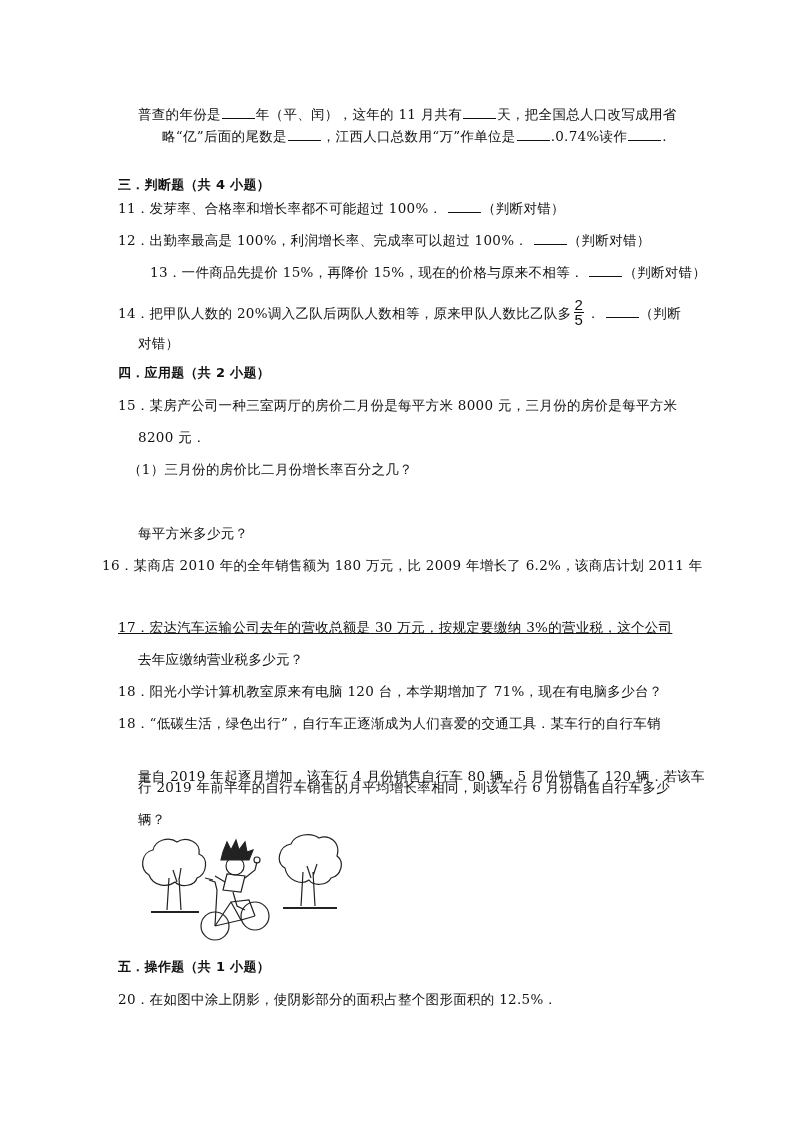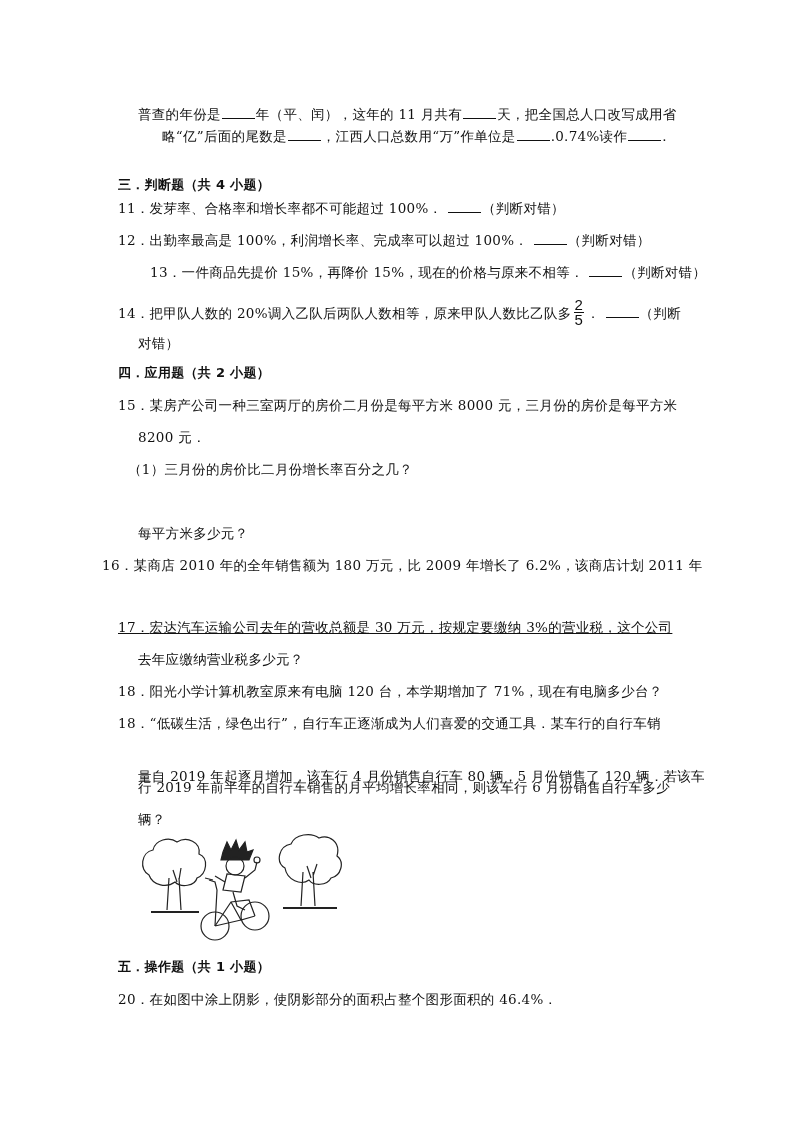--- a/index.html
+++ b/index.html
@@ -112,16 +112,16 @@
       <circle cx="78" cy="96" r="14"></circle>
       <circle cx="118" cy="86" r="14"></circle>
       <path d="M78,96 L94,72 L112,70 L118,86 M94,72 L104,90 L118,86 M104,90 L78,96"></path>
       <path d="M72,50 L78,52 L80,60 L78,96"></path>
       <path d="M68,48 L76,50"></path>
     </g>
   </svg>
 
   <div class="line heading" style="left:118px; top:958px;">五．操作题（共 1 小题）</div>
   <div class="line" style="left:118px; top:990px;">
-    <span>20．</span><span>在如图中涂上阴影，使阴影部分的面积占整个图形面积的 46.4%．</span>
+    <span>20．</span><span>在如图中涂上阴影，使阴影部分的面积占整个图形面积的 12.5%．</span>
   </div>
 
 </div>
 
 </body></html>

